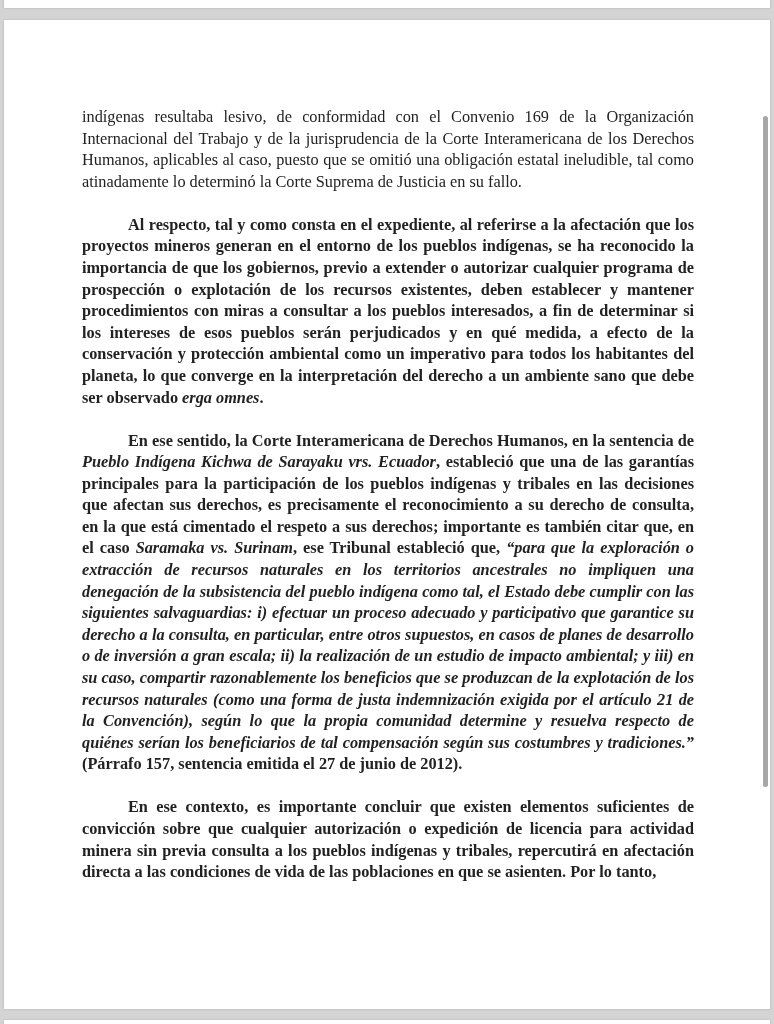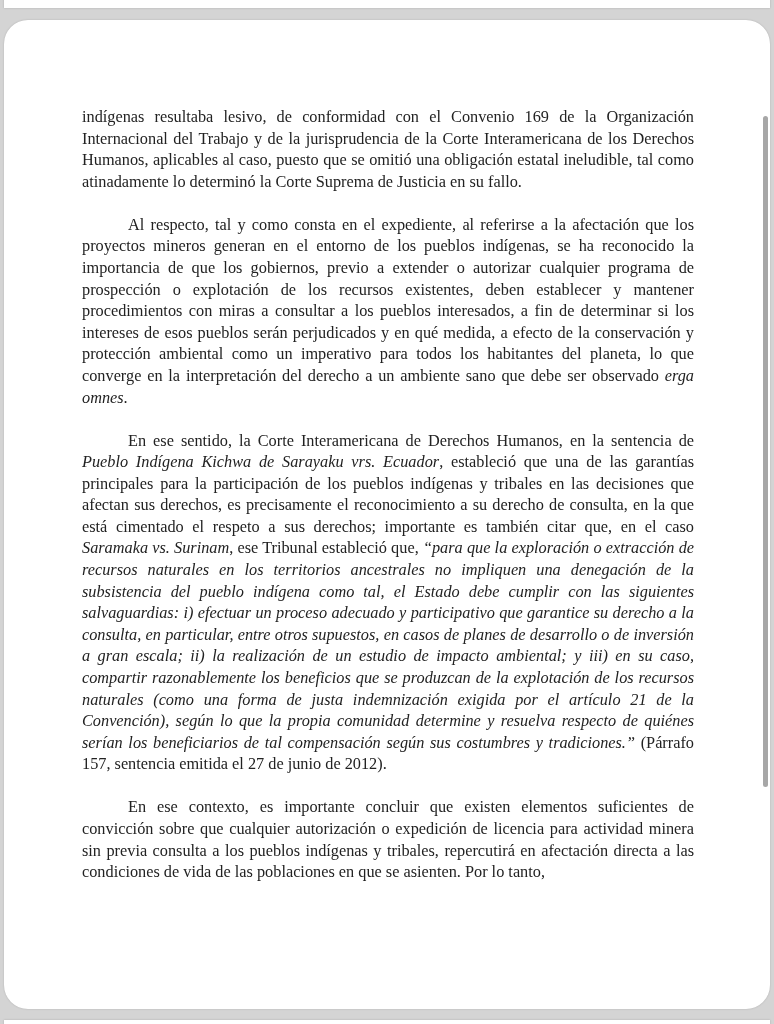--- a/index.html
+++ b/index.html
@@ -8,31 +8,31 @@
     background: #d4d4d4;
     position: relative;
     font-family: "DejaVu Serif", "Liberation Serif", serif;
   }
   .page {
     position: absolute; left: 4px; width: 766px;
     background: #ffffff;
     box-shadow: 0 0 2px rgba(0,0,0,0.18);
   }
   .page.prev { top: -20px; height: 28px; }
-  .page.current { top: 20px; height: 989px; border-radius: 24px; }
+  .page.current { top: 20px; height: 989px; }
   .page.next { top: 1020px; height: 30px; }
   .content {
     position: absolute; left: 78px; top: 86px; width: 612px;
     color: #222222;
     font-family: "Liberation Serif", "DejaVu Serif", serif;
     font-size: 16.3px;
     line-height: 21.6px;
   }
   .para { margin: 0 0 21.4px 0; text-align: justify; }
-  .para.indent { text-indent: 46px; }
+  .para.indent { text-indent: 46px; font-weight: bold; }
   .para .it { font-style: italic; }
   .scrollbar-track {
     position: absolute; left: 760px; top: 20px; width: 10px; height: 989px;
   }
   .scrollbar-thumb {
     position: absolute; left: 763px; top: 116px; width: 5px; height: 671px;
     background: #a7a7a7; border-radius: 3px;
   }
 </style>
 </head>

